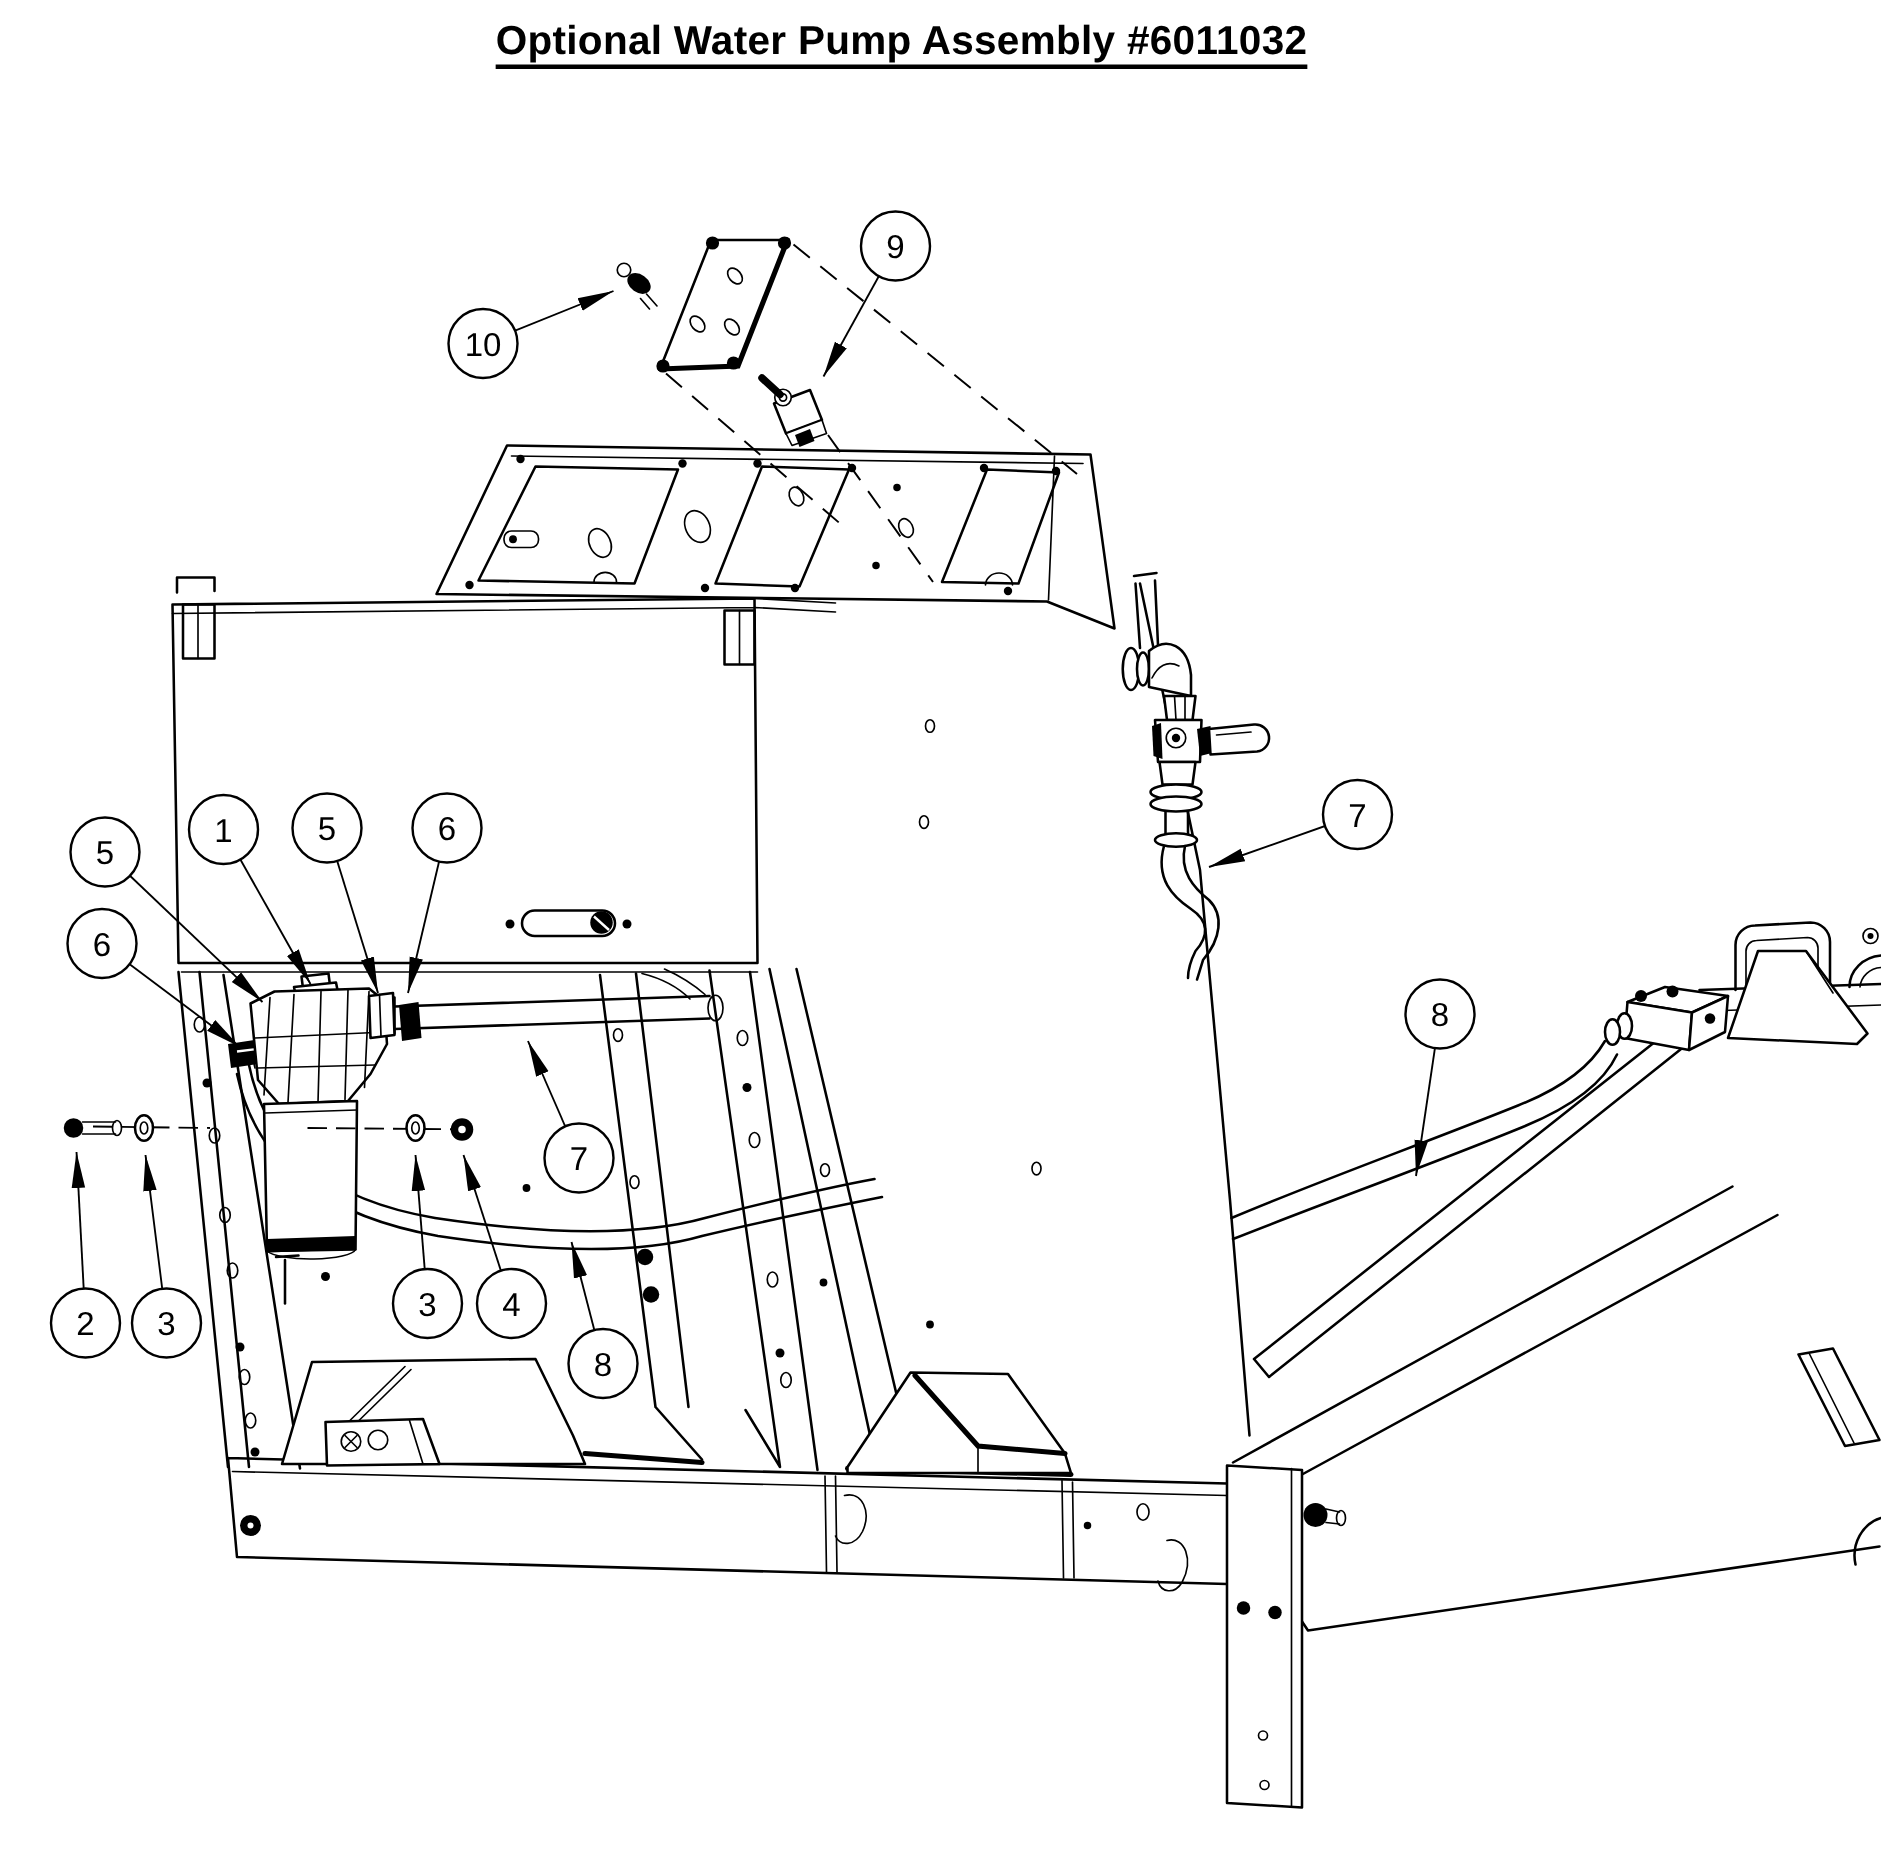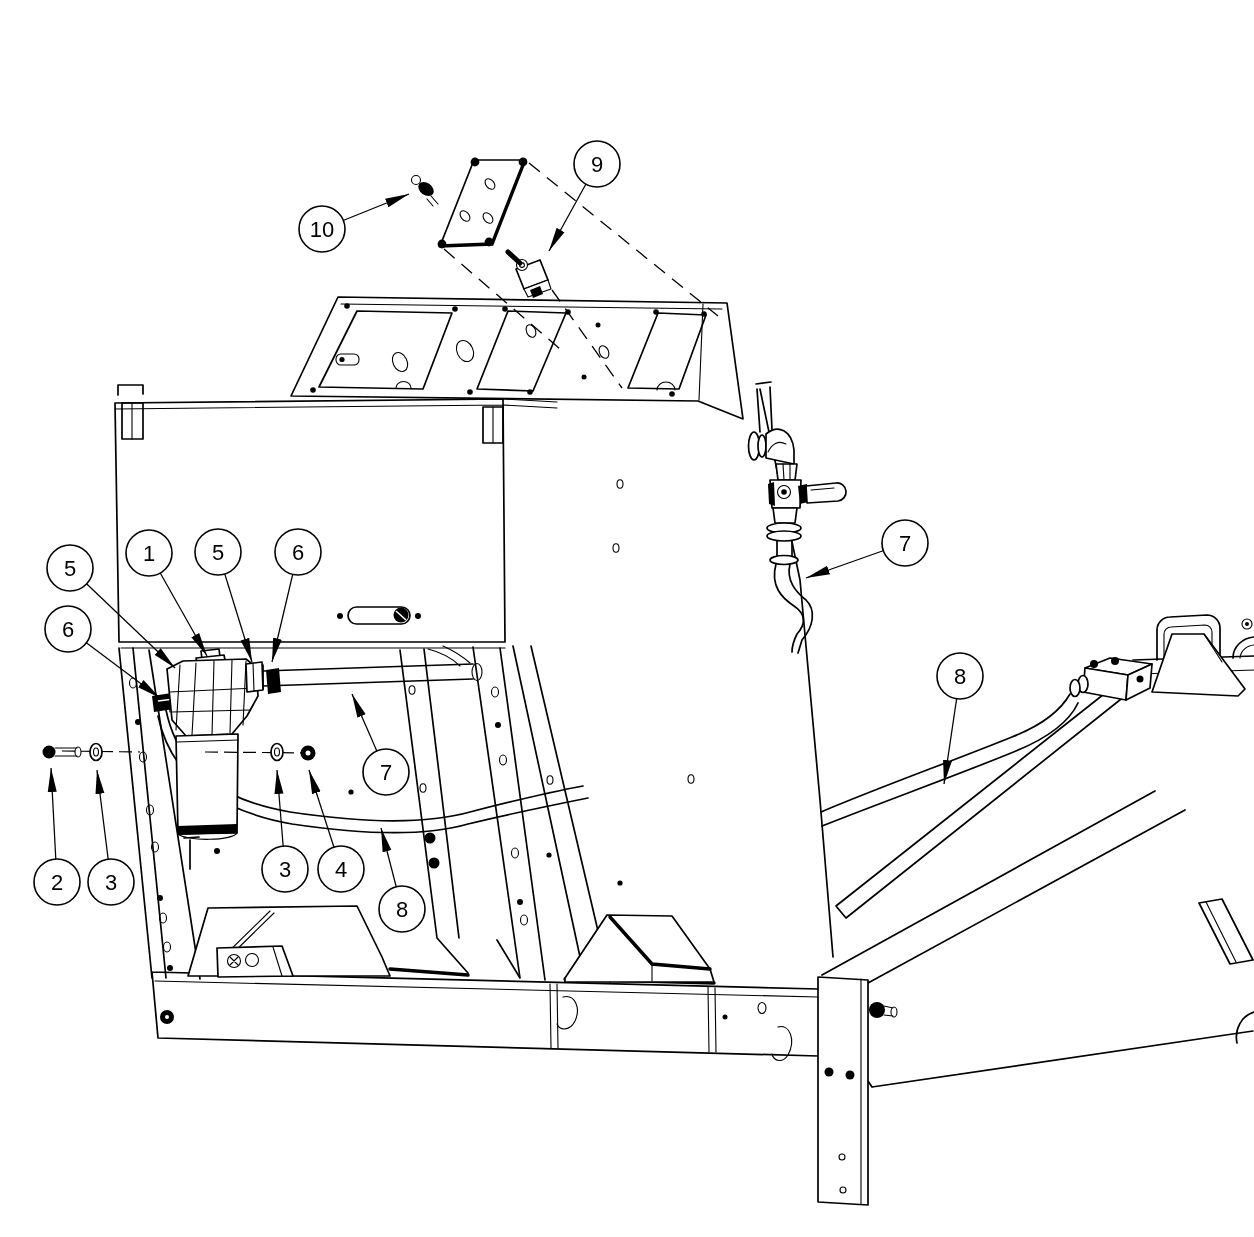--- a/index.html
+++ b/index.html
@@ -18,20 +18,21 @@
   .dash{stroke:#000;stroke-width:1.3;fill:none;stroke-dasharray:14 9;}
   .cl {stroke:#000;stroke-width:1.2;fill:none;stroke-dasharray:13 6;}
   .lead{stroke:#000;stroke-width:1.25;fill:none;marker-end:url(#arr);}
   .co-c{fill:#fff;stroke:#000;stroke-width:1.6;}
   .co-t{font:22px "Liberation Sans",sans-serif;fill:#000;text-anchor:middle;}
 </style>
 </head>
 <body>
 
 <div class="page">
+  <h1 class="title">Optional Water Pump Assembly #6011032</h1>
 
   <svg width="1254" height="1237" viewBox="0 0 1254 1237">
     <defs>
       <marker id="arr" markerUnits="userSpaceOnUse" markerWidth="26" markerHeight="13" refX="24" refY="6.5" orient="auto">
         <path d="M0,2 L24,6.5 L0,11 Z" fill="#000"></path>
       </marker>
     </defs>
 
     <g>
       <path class="dash" d="M529,163 L718,316"></path>

